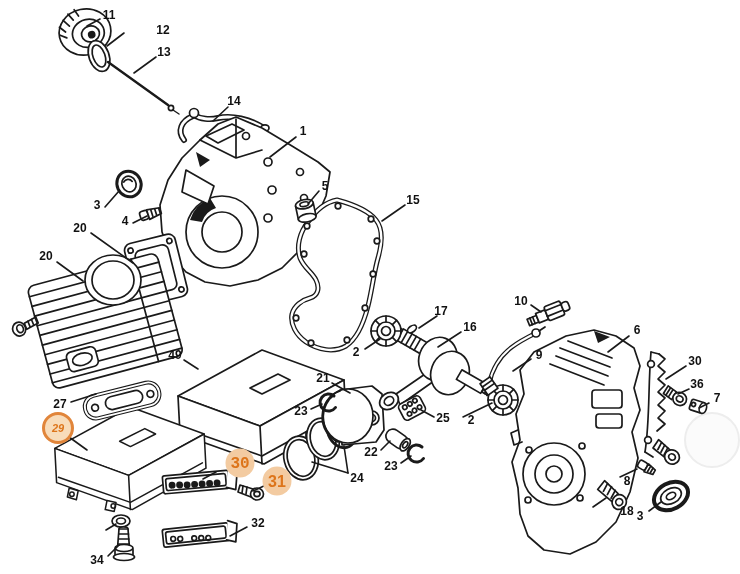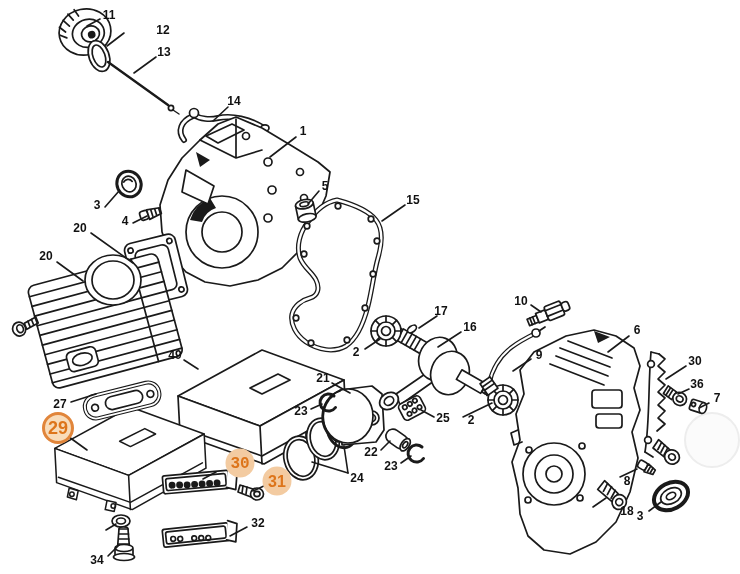--- a/index.html
+++ b/index.html
@@ -11,22 +11,23 @@
   .labels-layer{position:absolute;left:0;top:0;width:100%;height:100%;pointer-events:none;}
   .plabel{
     position:absolute;transform:translate(-50%,-50%);
     font-weight:700;font-size:12px;color:#111;line-height:1;white-space:nowrap;
   }
   .plabel.ring{
     width:26px;height:26px;border-radius:50%;
     border:3px solid var(--hl-ring-border,#e1853a);
     background:var(--hl-ring-fill,#f8dcba);
     color:var(--hl-text,#dd751b);
-    display:flex;align-items:center;justify-content:center;font-size:18px;
+    display:flex;align-items:center;justify-content:center;font-size:11px;
     pointer-events:auto;
+    font-style:italic;
   }
   .plabel.fill{
     width:29px;height:29px;border-radius:50%;
     background:var(--hl-fill,#f3cba1);
     color:var(--hl-text,#dd751b);
     display:flex;align-items:center;justify-content:center;font-size:16px;
     pointer-events:auto;
   }
 </style>
 </head>

